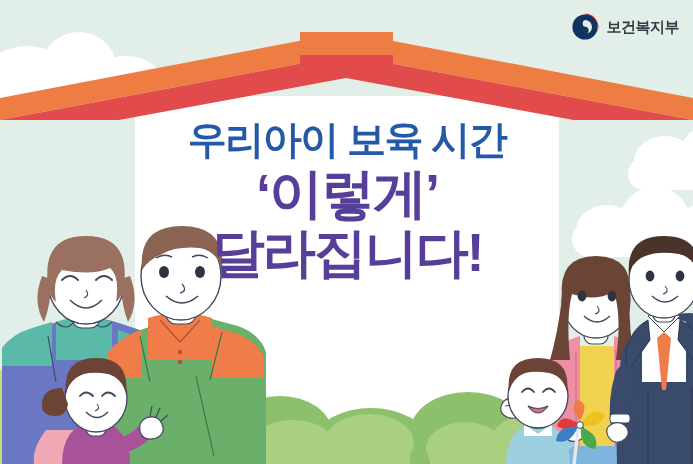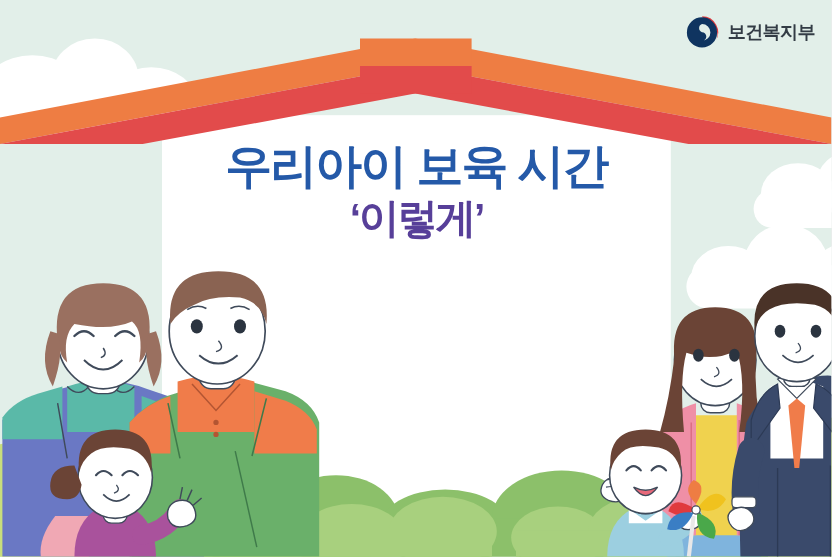--- a/index.html
+++ b/index.html
@@ -94,21 +94,21 @@
   
   .title-block{
     position:absolute;left:135px;top:118px;width:424px;
     text-align:center;
   }
   .t-line1{
     font-size:39px;font-weight:700;color:#2459a8;letter-spacing:-1.5px;
     line-height:1.12;white-space:nowrap;
   }
   .t-line2{
-    font-size:34px;font-weight:700;color:#573f99;letter-spacing:-2px;
+    font-size:54px;font-weight:700;color:#573f99;letter-spacing:-2px;
     line-height:1.08;margin-top:2px;white-space:nowrap;
   }
   .t-line3{
     font-size:53px;font-weight:700;color:#573f99;letter-spacing:-2px;
     line-height:1.08;margin-top:2px;white-space:nowrap;
   }
   .subtitle-pill{
     display:inline-block;margin-top:16px;
     background:#e2efe9;color:#3a4a44;
     font-size:13.5px;font-weight:600;letter-spacing:-0.9px;
@@ -372,15 +372,16 @@
       <path d="M15 1.6 a13.4 13.4 0 0 1 11.2 20.8 a10 10 0 0 0 -8.4 -15.4 z" fill="#e03a3e"></path>
       <path d="M15 2.4 a12.6 12.6 0 1 0 0 25.2 a12.6 12.6 0 0 0 0 -25.2 z
                M15 8 a7 7 0 0 1 0 14 a3.6 3.6 0 0 0 0 -7.2 a3.6 3.6 0 0 1 0 -6.8 z" fill="#0f3460"></path>
     </svg>
     <span class="logo-text">보건복지부</span>
   </div>
 
   <div class="title-block">
     <div class="t-line1">우리아이 보육 시간</div>
     <div class="t-line2">‘이렇게’</div>
+    <div class="t-line3">달라집니다!</div>
   </div>
 
 </div>
 
 </body></html>

